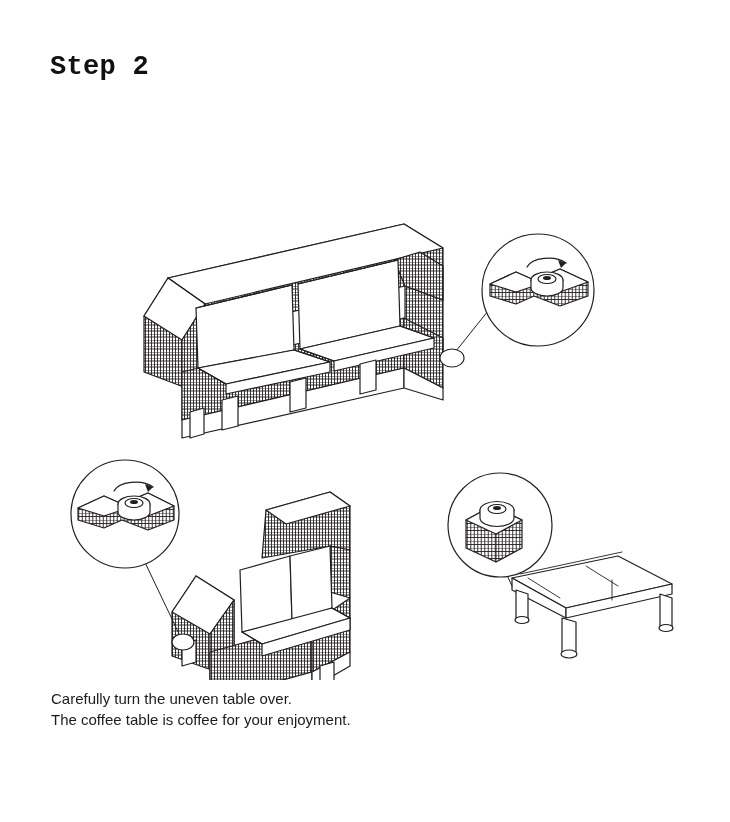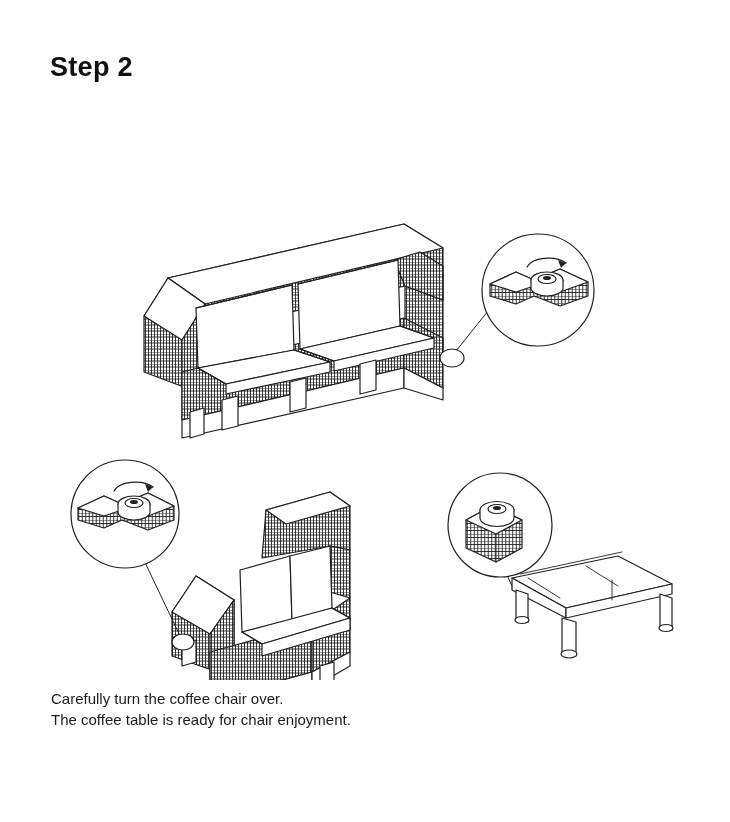--- a/index.html
+++ b/index.html
@@ -22,20 +22,21 @@
     height: 822px;
   }
   .step-title {
     position: absolute;
     left: 50px;
     top: 52px;
     font-size: 27px;
     font-weight: bold;
     letter-spacing: 0.3px;
     color: #111111;
+    font-family: Liberation Mono, monospace;
   }
   .diagram-area {
     position: absolute;
     left: 0;
     top: 100px;
     width: 730px;
     height: 580px;
   }
   .diagram-area svg {
     display: block;
@@ -212,17 +213,17 @@
           <path d="M480 410 L480 418 A17 8.5 0 0 0 514 418 L514 410" fill="#ffffff"></path>
           <ellipse cx="497" cy="409" rx="9" ry="4.5" fill="#ffffff"></ellipse>
           <ellipse cx="497" cy="408" rx="4" ry="2" fill="#231f20" stroke="none"></ellipse>
         </g>
 
       </g>
     </svg>
   </div>
 
   <div class="instructions">
-    <div class="line">Carefully turn the coffee chair over.</div>
-    <div class="line">The coffee table is ready for chair enjoyment.</div>
+    <div class="line">Carefully turn the uneven table over.</div>
+    <div class="line">The coffee table is coffee for your enjoyment.</div>
   </div>
 
 </div>
 
 </body></html>

